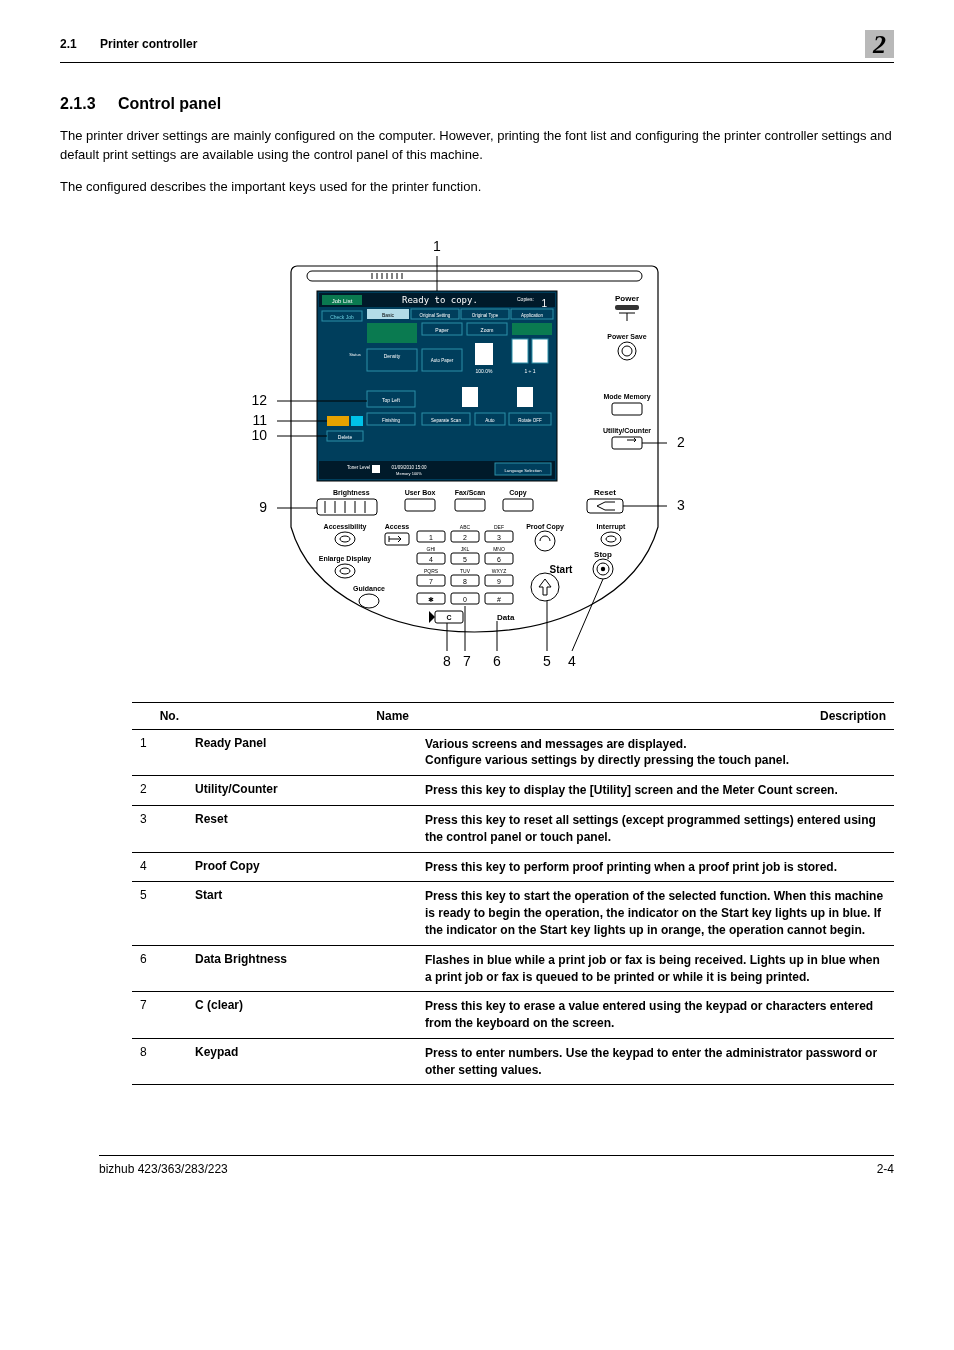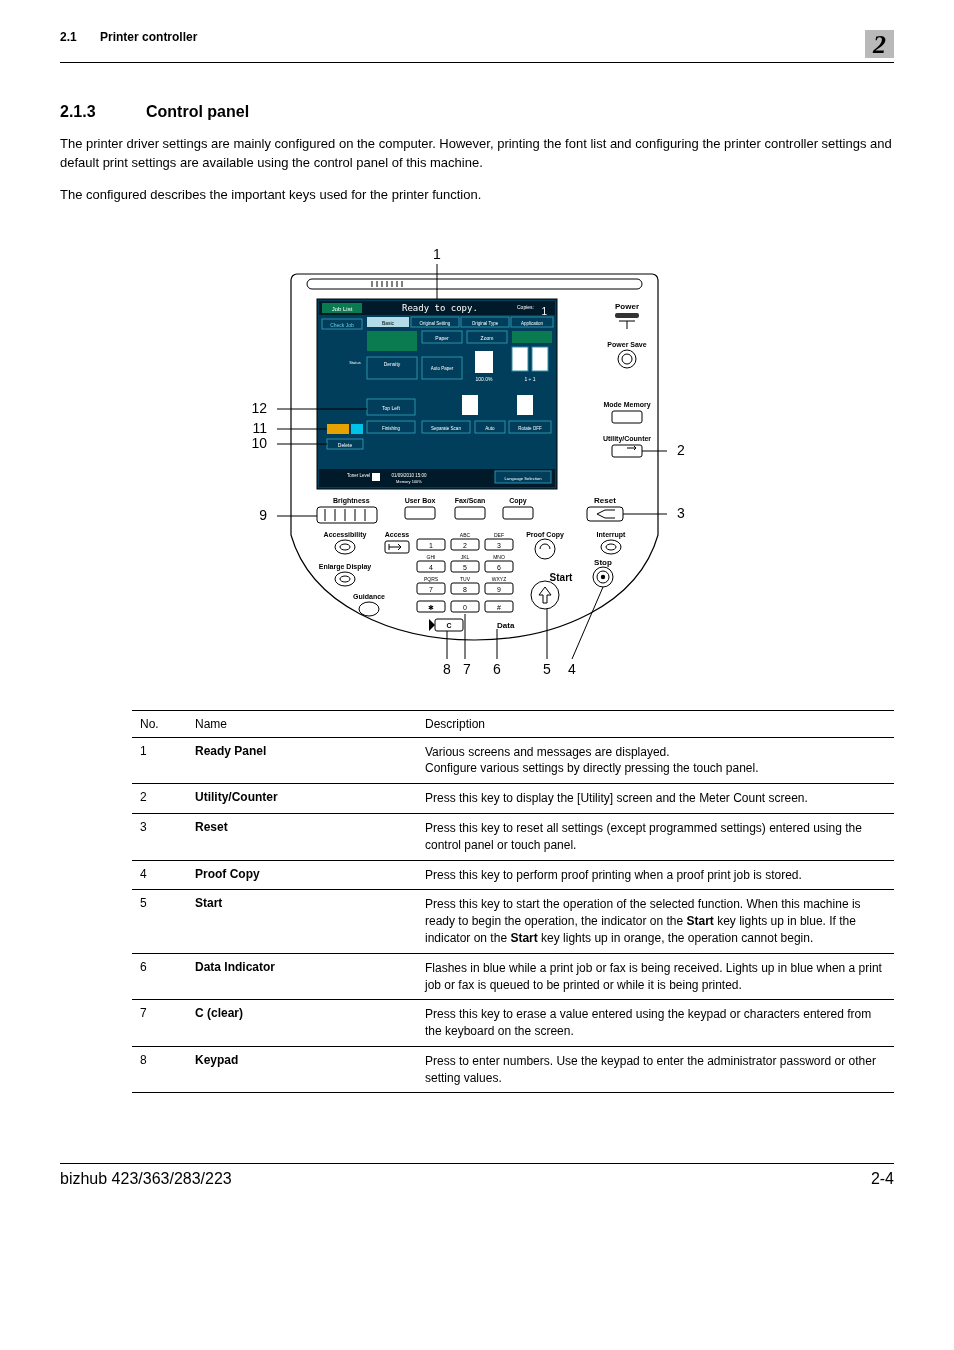--- a/index.html
+++ b/index.html
@@ -8,42 +8,42 @@
     font-family: Arial, Helvetica, sans-serif;
     font-size: 13px;
     color: #000;
     background: #fff;
     width: 954px;
     padding: 30px 60px 40px 60px;
   }
   .header-row {
     display: flex;
     justify-content: space-between;
-    align-items: flex-start;
+    align-items: center;
     border-bottom: 1px solid #000;
     padding-bottom: 4px;
-    margin-bottom: 40px;
+    margin-bottom: 32px;
   }
   .header-left {
     font-size: 12px;
     font-weight: bold;
   }
   .header-num { margin-right: 20px; }
   .chapter-box {
     background: #b9b9b9;
     padding: 2px 8px 0 8px;
     font-size: 26px;
     font-weight: bold;
     font-style: italic;
     font-family: "Times New Roman", serif;
     line-height: 1;
   }
   .section-row {
     display: flex;
-    gap: 44px;
+    gap: 16px;
     margin-bottom: 14px;
   }
   .section-num {
     font-size: 16px;
     font-weight: bold;
     min-width: 42px;
   }
   .section-title {
     font-size: 16px;
     font-weight: bold;
@@ -64,33 +64,34 @@
     margin-left: 72px;
     font-size: 12px;
   }
   th, td {
     border-top: 1px solid #000;
     border-bottom: 1px solid #000;
     padding: 6px 8px;
     vertical-align: top;
     text-align: left;
   }
-  th { font-weight: normal; }
+  th { font-weight: bold; text-align: right; }
   col.c1 { width: 55px; }
   col.c2 { width: 230px; }
   .name-cell { font-weight: bold; }
-  .desc-cell { line-height: 1.4; }
+  .desc-cell { line-height: 1.4; font-weight: bold; }
 
   .footer {
     display: flex;
     justify-content: space-between;
     border-top: 1px solid #000;
     margin-top: 70px;
     padding-top: 6px;
-    font-size: 16px;
+    font-size: 12px;
+    margin-left: 39px;
   }
 </style>
 </head>
 <body>
 
 <div class="header-row">
   <div class="header-left">
     <span class="header-num">2.1</span>
     <span>Printer controller</span>
   </div>
@@ -363,21 +364,21 @@
         <td class="name-cell">Proof Copy</td>
         <td class="desc-cell">Press this key to perform proof printing when a proof print job is stored.</td>
       </tr>
       <tr>
         <td>5</td>
         <td class="name-cell">Start</td>
         <td class="desc-cell">Press this key to start the operation of the selected function. When this machine is ready to begin the operation, the indicator on the <b>Start</b> key lights up in blue. If the indicator on the <b>Start</b> key lights up in orange, the operation cannot begin.</td>
       </tr>
       <tr>
         <td>6</td>
-        <td class="name-cell">Data Indicator</td>
+        <td class="name-cell">Data Brightness</td>
         <td class="desc-cell">Flashes in blue while a print job or fax is being received. Lights up in blue when a print job or fax is queued to be printed or while it is being printed.</td>
       </tr>
       <tr>
         <td>7</td>
         <td class="name-cell"><b>C</b> (clear)</td>
         <td class="desc-cell">Press this key to erase a value entered using the keypad or characters entered from the keyboard on the screen.</td>
       </tr>
       <tr>
         <td>8</td>
         <td class="name-cell">Keypad</td>

